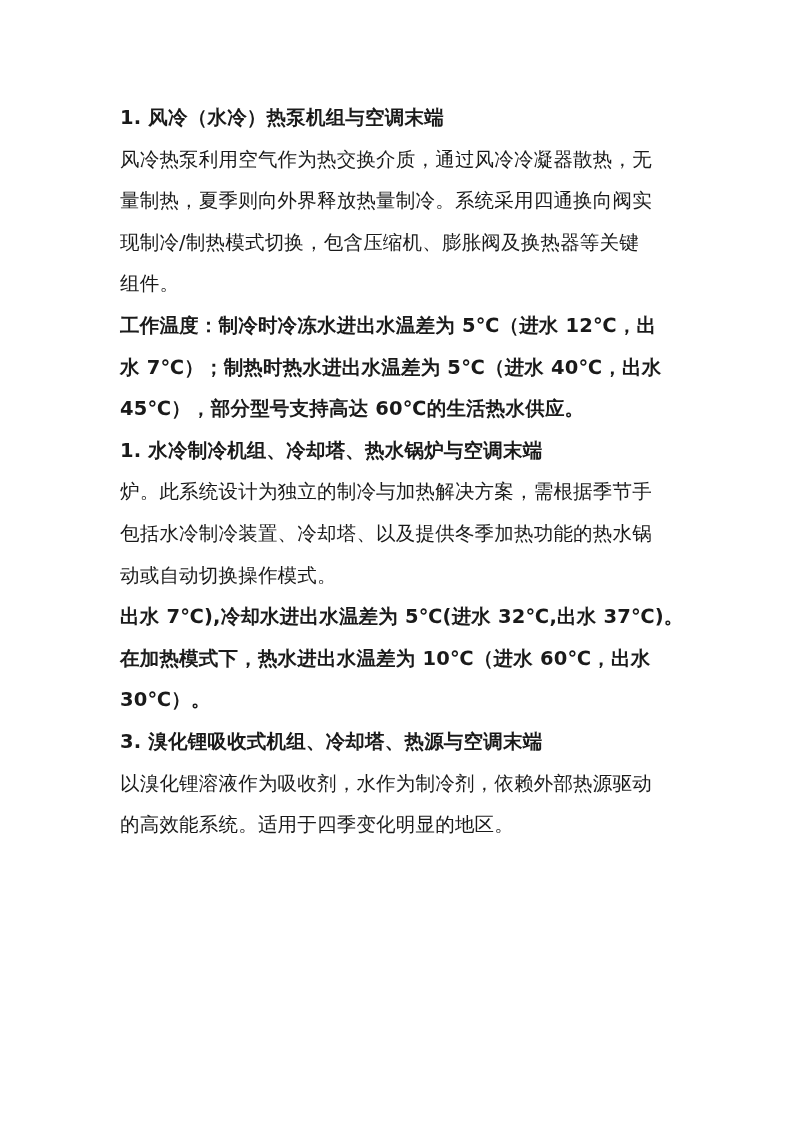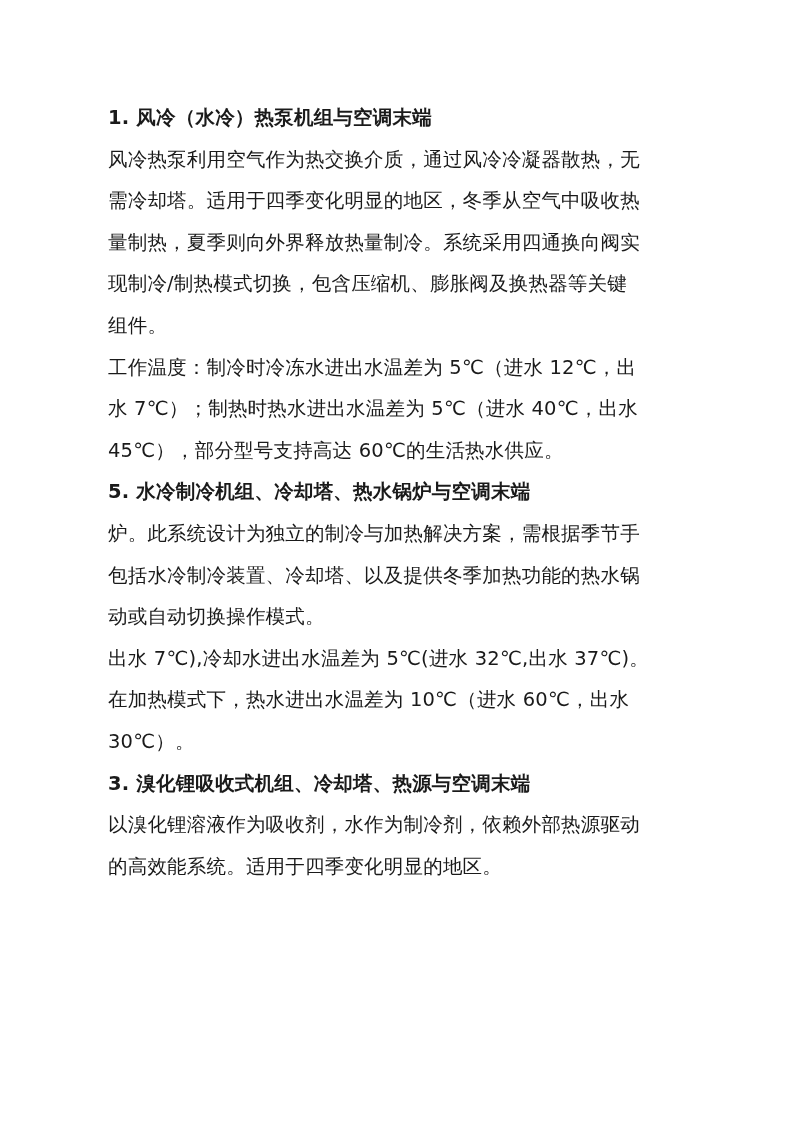--- a/index.html
+++ b/index.html
@@ -1,42 +1,41 @@
 <!DOCTYPE html>
 <html><head>
 <meta charset="utf-8">
 <style>
   html, body { margin: 0; padding: 0; background: #ffffff; }
   body { width: 793px; height: 1122px; position: relative; overflow: hidden;
          font-family: "DejaVu Sans", "Liberation Sans", sans-serif; color: #1a1a1a; }
-  .page { position: absolute; left: 108px; top: 104px; width: 560px; }
+  .page { position: absolute; left: 120px; top: 104px; width: 560px; }
   .line { height: 41.6px; line-height: 28px; font-size: 19.5px; white-space: nowrap; letter-spacing: 0.2px; }
-  .bold { font-weight: normal; }
+  .bold { font-weight: bold; }
   .heading { font-weight: bold; }
 </style>
 </head>
 <body>
 
 <div class="page">
 
   <div class="line heading">1. 风冷（水冷）热泵机组与空调末端</div>
   <div>
     <div class="line">风冷热泵利用空气作为热交换介质，通过风冷冷凝器散热，无</div>
-    <div class="line">需冷却塔。适用于四季变化明显的地区，冬季从空气中吸收热</div>
     <div class="line">量制热，夏季则向外界释放热量制冷。系统采用四通换向阀实</div>
     <div class="line">现制冷/制热模式切换，包含压缩机、膨胀阀及换热器等关键</div>
     <div class="line">组件。</div>
   </div>
   <div>
     <div class="line bold">工作温度：制冷时冷冻水进出水温差为 5℃（进水 12℃，出</div>
     <div class="line bold">水 7℃）；制热时热水进出水温差为 5℃（进水 40℃，出水</div>
     <div class="line bold">45℃），部分型号支持高达 60℃的生活热水供应。</div>
   </div>
 
-  <div class="line heading">5. 水冷制冷机组、冷却塔、热水锅炉与空调末端</div>
+  <div class="line heading">1. 水冷制冷机组、冷却塔、热水锅炉与空调末端</div>
   <div>
     <div class="line">炉。此系统设计为独立的制冷与加热解决方案，需根据季节手</div>
     <div class="line">包括水冷制冷装置、冷却塔、以及提供冬季加热功能的热水锅</div>
     <div class="line">动或自动切换操作模式。</div>
   </div>
   <div>
     <div class="line bold">出水 7℃),冷却水进出水温差为 5℃(进水 32℃,出水 37℃)。</div>
     <div class="line bold">在加热模式下，热水进出水温差为 10℃（进水 60℃，出水</div>
     <div class="line bold">30℃）。</div>
   </div>

